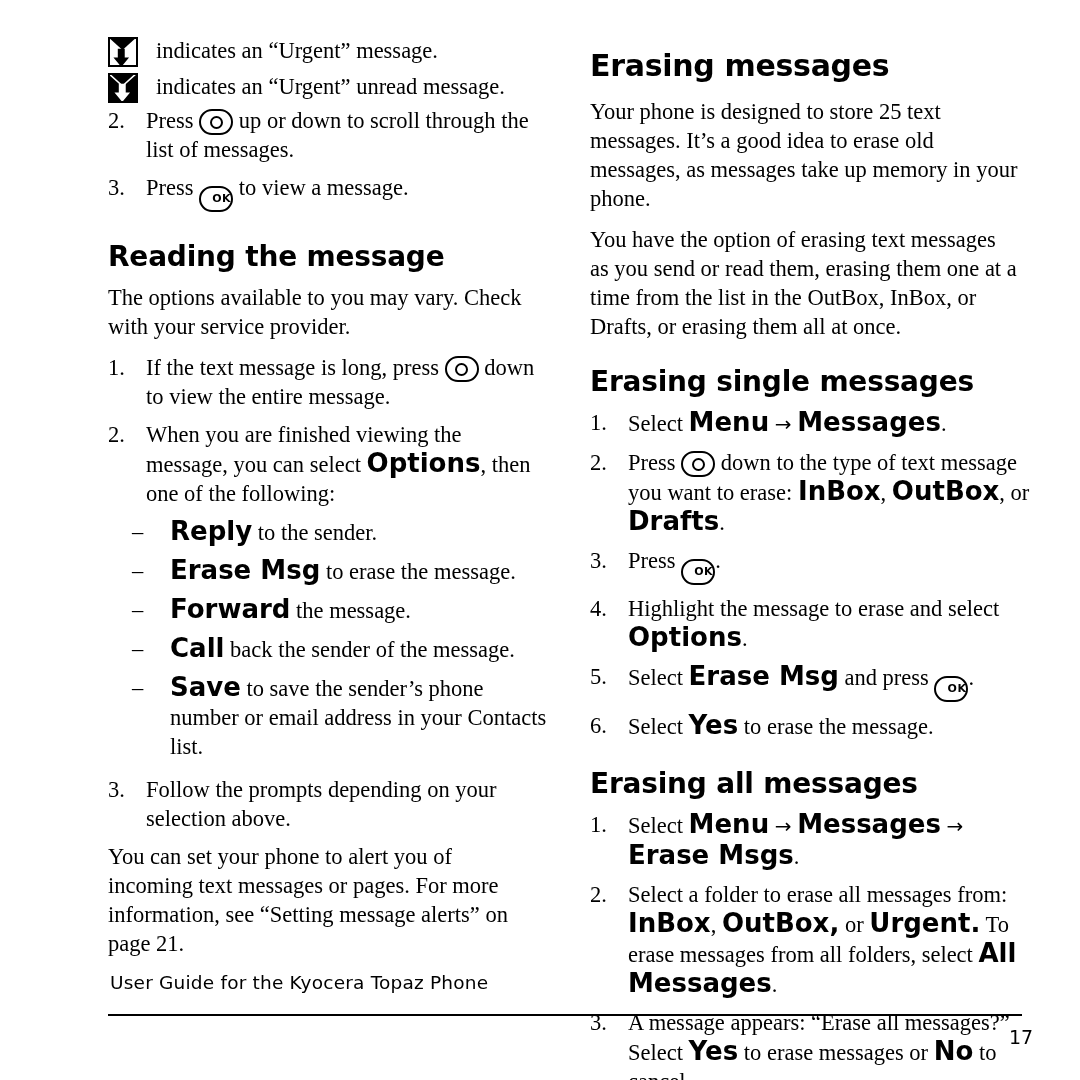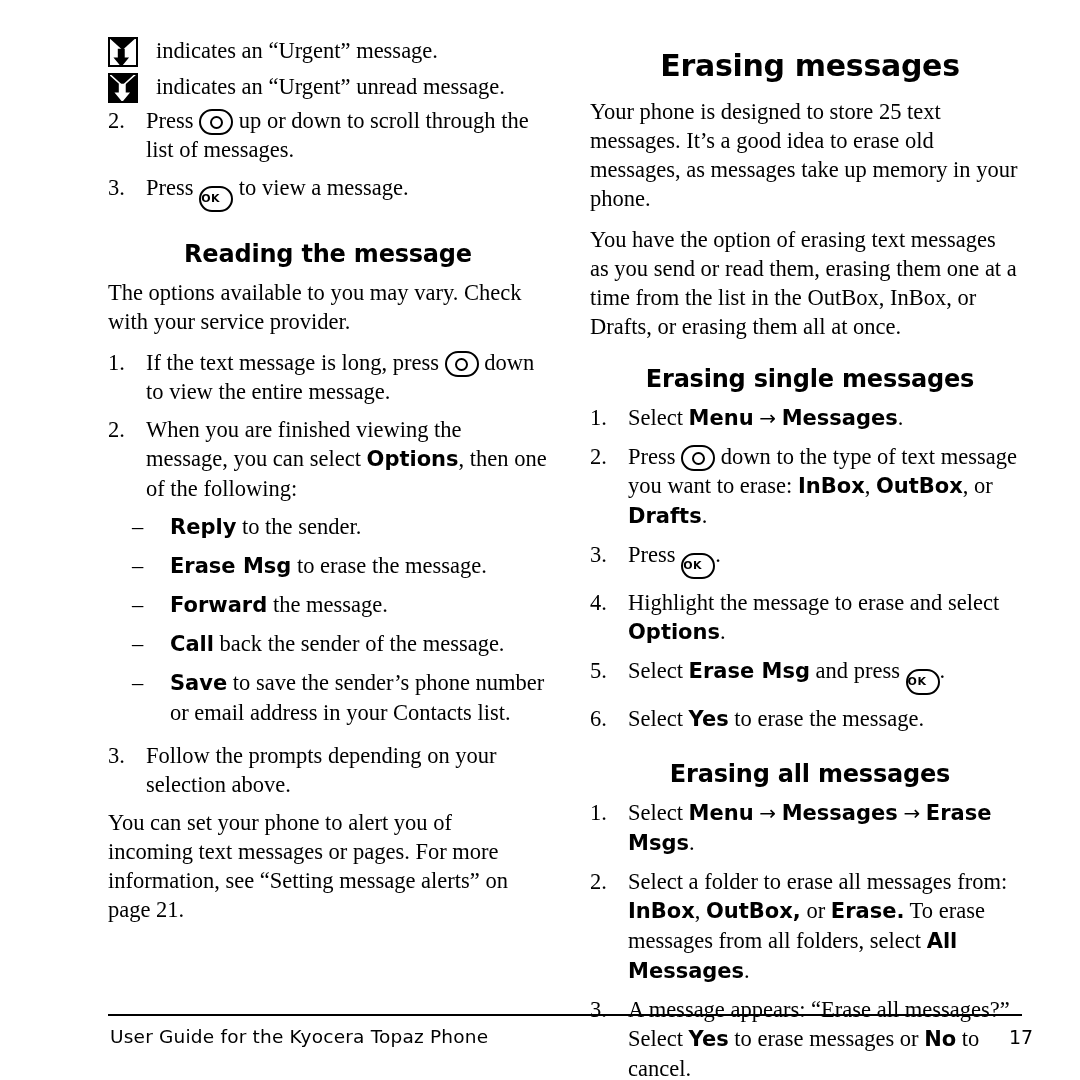--- a/index.html
+++ b/index.html
@@ -29,29 +29,27 @@
   }
   .col-left { left: 108px; }
   .col-right { left: 590px; }
 
   h1.section {
     font-family: "DejaVu Sans", sans-serif;
     font-weight: bold;
     font-size: 30px;
     margin: 0 0 14px 0;
     letter-spacing: -0.3px;
-    text-align: center;
   }
   h2.sub {
     font-family: "DejaVu Sans", sans-serif;
     font-weight: bold;
-    font-size: 24px;
+    font-size: 28px;
     margin: 22px 0 10px 0;
     letter-spacing: -0.2px;
-    text-align: center;
   }
   p.body {
     font-size: 22.5px;
     line-height: 29px;
     margin: 0 12px 12px 0;
   }
   .num-item {
     position: relative;
     padding-left: 38px;
     font-size: 22.5px;
@@ -80,21 +78,21 @@
   .icon-line {
     position: relative;
     padding-left: 48px;
     font-size: 22.5px;
     line-height: 34px;
     margin-bottom: 2px;
   }
   b.bold {
     font-family: "DejaVu Sans", sans-serif;
     font-weight: bold;
-    font-size: 21px;
+    font-size: 26px;
   }
 
   
   .key {
     display: inline-block;
     vertical-align: -7px;
     position: relative;
   }
   .key-nav {
     width: 34px;
@@ -119,21 +117,21 @@
   .key-ok {
     width: 34px;
     height: 26px;
     border: 2.5px solid #000;
     border-radius: 13px/13px;
     box-sizing: border-box;
     font-family: "DejaVu Sans", sans-serif;
     font-weight: bold;
     font-size: 11px;
     line-height: 22px;
-    text-align: left;
+    text-align: right;
     letter-spacing: 0.5px;
   }
   .env-icon {
     position: absolute;
     left: 0;
     top: 3px;
     width: 30px;
     height: 30px;
     border: 2.5px solid #000;
     box-sizing: border-box;
@@ -157,21 +155,21 @@
     position: absolute;
     left: 108px;
     top: 1014px;
     width: 914px;
     height: 2px;
     background: #000;
   }
   .footer-text {
     position: absolute;
     left: 110px;
-    top: 1026px;
+    top: 972px;
     font-family: "DejaVu Sans", sans-serif;
     font-size: 18.5px;
     letter-spacing: 0.2px;
   }
   .footer-page {
     position: absolute;
     left: 1009px;
     top: 1026px;
     font-family: "DejaVu Sans", sans-serif;
     font-size: 19px;
@@ -320,21 +318,21 @@
       <span class="num">1.</span>
       <span>Select </span><b class="bold">Menu</b>
       <span class="arrow-rt">→</span>
       <b class="bold">Messages</b>
       <span class="arrow-rt">→</span>
       <b class="bold">Erase Msgs</b><span>.</span>
     </div>
 
     <div class="num-item">
       <span class="num">2.</span>
-      <span>Select a folder to erase all messages from: </span><b class="bold">InBox</b><span>, </span><b class="bold">OutBox,</b><span> or </span><b class="bold">Erase.</b><span> To erase messages from all folders, select </span><b class="bold">All Messages</b><span>.</span>
+      <span>Select a folder to erase all messages from: </span><b class="bold">InBox</b><span>, </span><b class="bold">OutBox,</b><span> or </span><b class="bold">Urgent.</b><span> To erase messages from all folders, select </span><b class="bold">All Messages</b><span>.</span>
     </div>
 
     <div class="num-item">
       <span class="num">3.</span>
       <div>A message appears: “Erase all messages?”</div>
       <span>Select </span><b class="bold">Yes</b><span> to erase messages or </span><b class="bold">No</b><span> to cancel.</span>
     </div>
   </div>
 
   <div class="footer-rule"></div>

